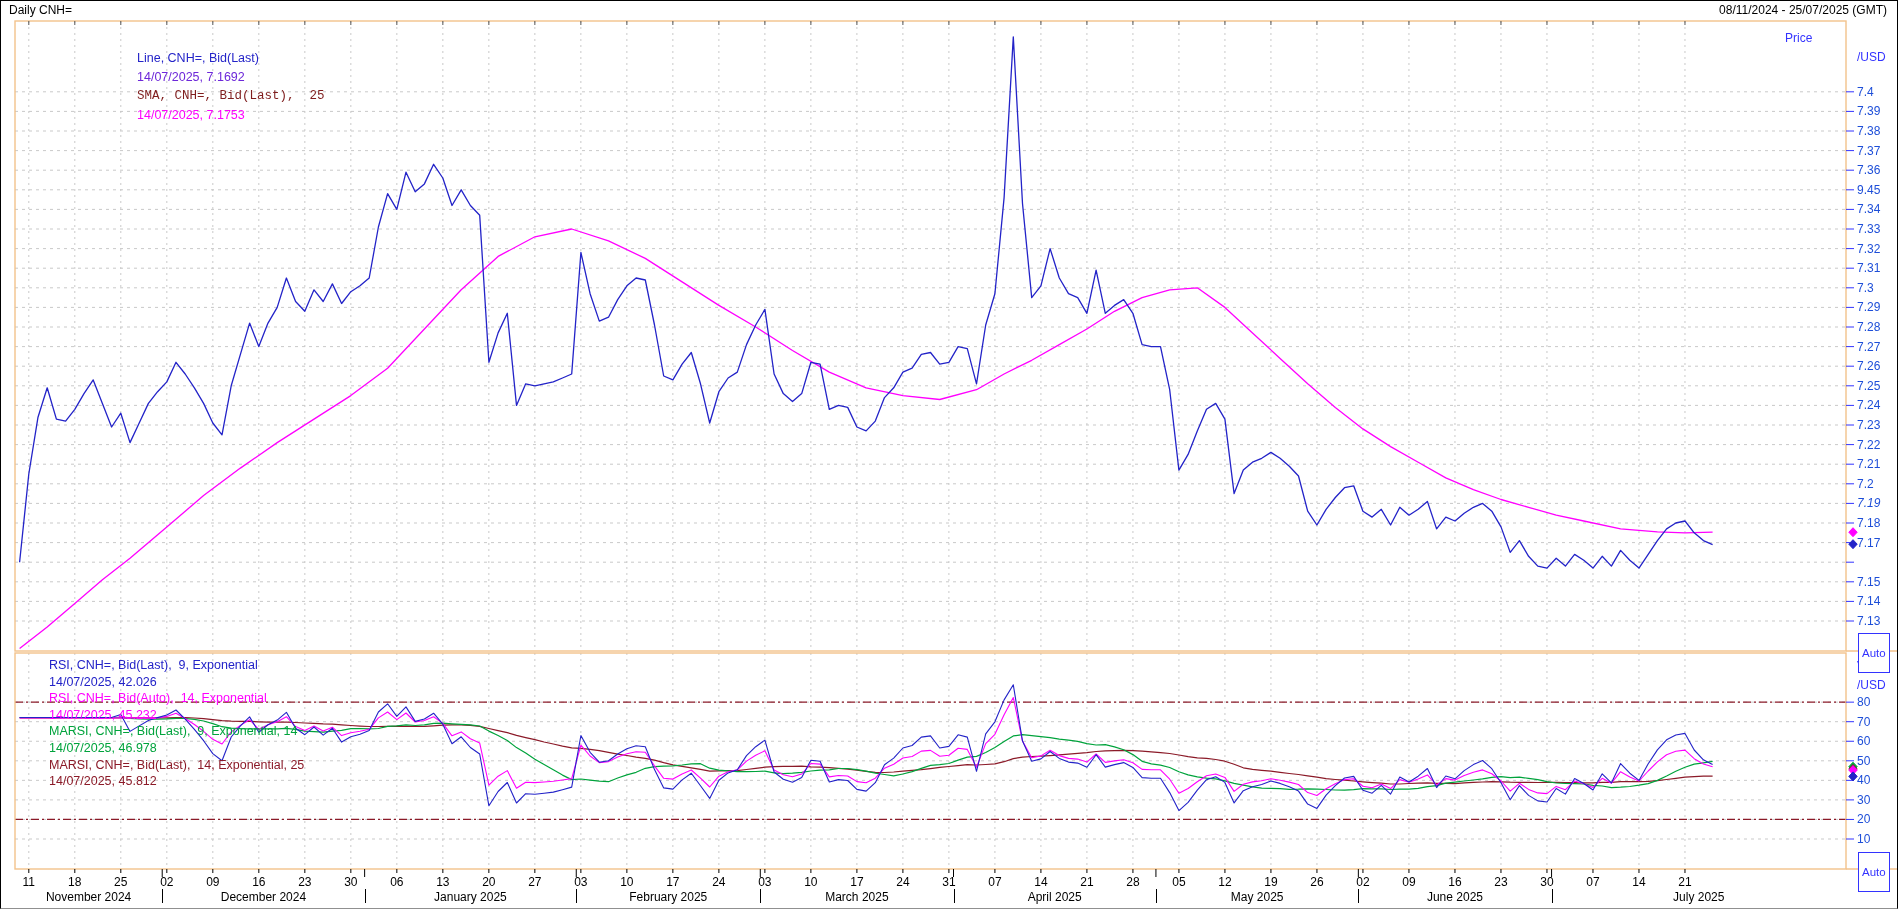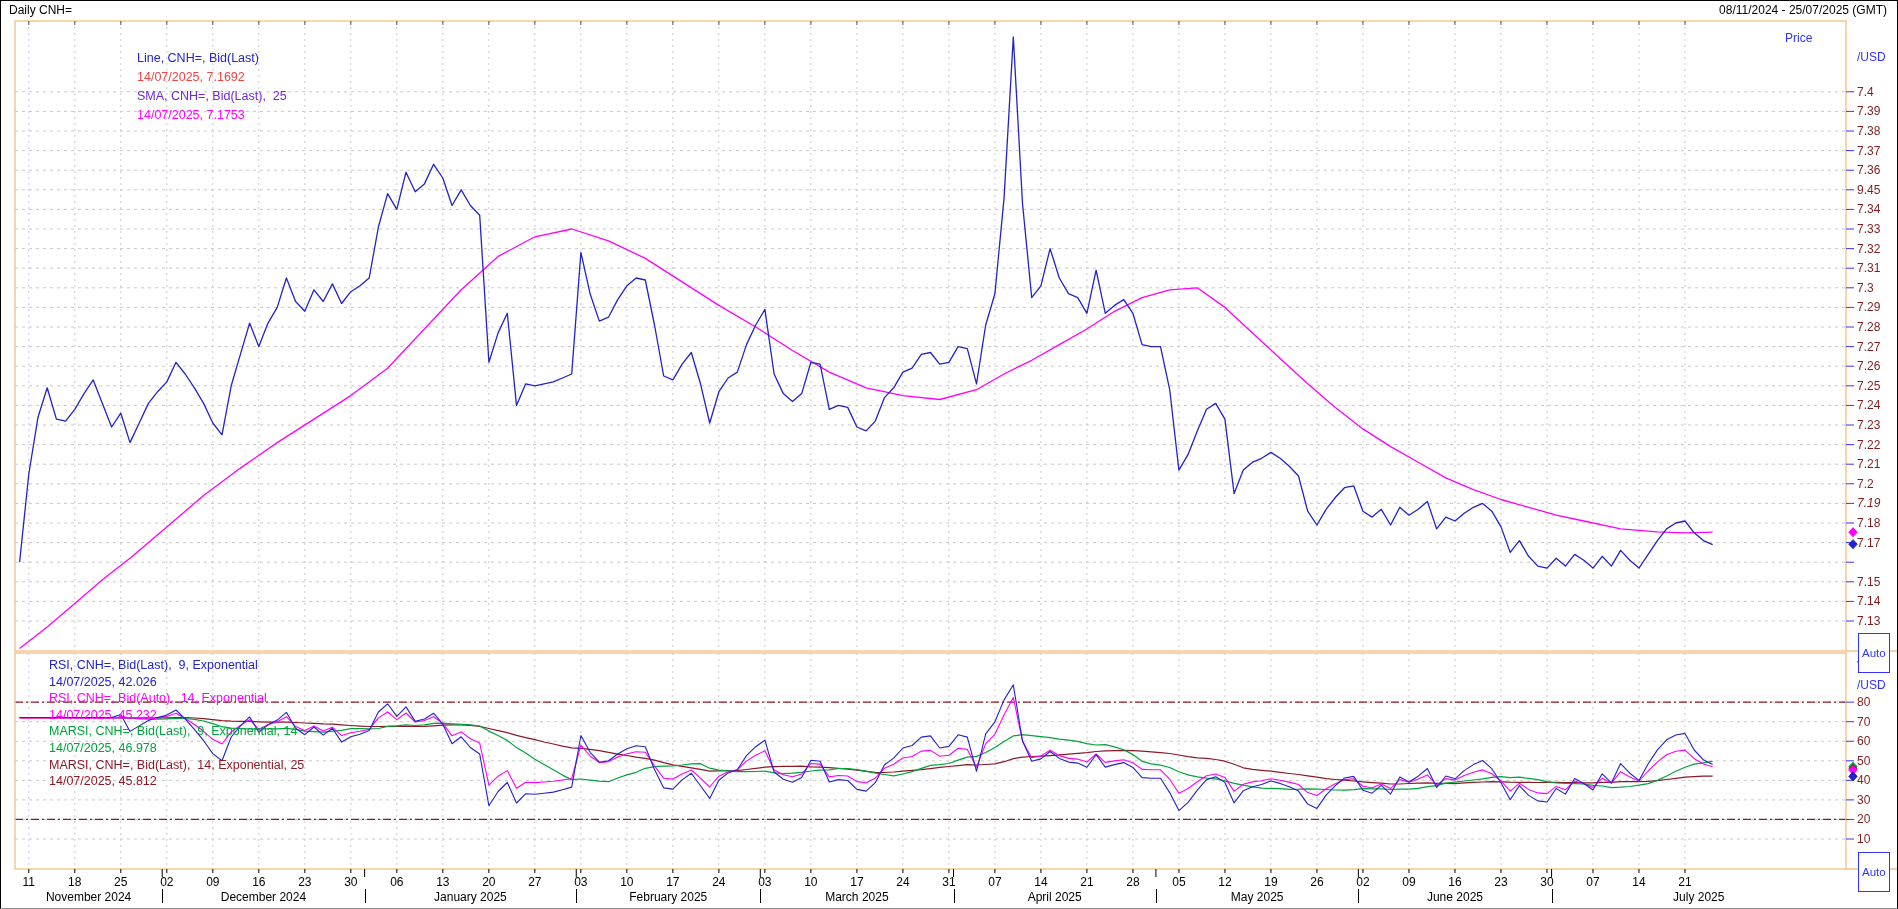--- a/index.html
+++ b/index.html
@@ -2,21 +2,21 @@
 <html><head>
 <meta charset="utf-8">
 <style>
   html,body{margin:0;padding:0;background:#e8e8e8;}
   .root{position:relative;width:1898px;height:909px;background:#ffffff;
         border:1px solid #000;border-bottom-color:#909090;box-sizing:border-box;
         font-family:"Liberation Sans",sans-serif;overflow:hidden;}
   .hdr-title{position:absolute;left:8px;top:2px;font-size:12px;color:#000;white-space:nowrap;}
   .hdr-range{position:absolute;right:10px;top:2px;font-size:12px;color:#000;white-space:nowrap;}
   svg.layer{position:absolute;left:0;top:0;}
-  .axis-label{position:absolute;font-size:12px;color:#7f1d1d;white-space:nowrap;}
+  .axis-label{position:absolute;font-size:12px;color:#1d4ed8;white-space:nowrap;}
   .axis-title{position:absolute;font-size:12px;color:#3333ff;white-space:nowrap;}
   .legend-line{position:absolute;font-size:12.5px;white-space:pre;}
   .auto-btn{position:absolute;font-size:11.5px;color:#3333ff;border:1px solid #3333ff;
             background:#fff;padding:12px 3px;line-height:14px;cursor:pointer;}
   .week-label{position:absolute;font-size:12px;color:#000;width:30px;margin-left:-15px;text-align:center;}
   .month-label{position:absolute;font-size:12px;color:#000;white-space:nowrap;transform:translateX(-50%);}
   .month-sep{position:absolute;width:1px;height:14px;background:#000;}
 </style>
 </head>
 <body>
@@ -269,22 +269,22 @@
       <polygon points="1852,526.7119999999998 1856.2,531.2119999999998 1852,535.7119999999998 1847.8,531.2119999999998" fill="#ff00ff" stroke="#ff00ff"></polygon>
       <polygon points="1852,538.6679999999998 1856.2,543.1679999999998 1852,547.6679999999998 1847.8,543.1679999999998" fill="#2323c8" stroke="#2323c8"></polygon>
       <polygon points="1852,761.20801 1856.2,765.70801 1852,770.20801 1847.8,765.70801" fill="#00a33c" stroke="#00a33c"></polygon>
       <polygon points="1852,763.48754 1856.2,767.98754 1852,772.48754 1847.8,767.98754" fill="#8b1a28" stroke="#8b1a28"></polygon>
       <polygon points="1852,764.62144 1856.2,769.12144 1852,773.62144 1847.8,769.12144" fill="#ff00ff" stroke="#ff00ff"></polygon>
       <polygon points="1852,770.88917 1856.2,775.38917 1852,779.88917 1847.8,775.38917" fill="#2323c8" stroke="#2323c8"></polygon>
     </svg>
 
   <div id="price-legend">
       <div class="legend-line" style="left: 136px; top: 50px; color: rgb(35, 35, 200);">Line, CNH=, Bid(Last)</div>
-      <div class="legend-line" style="left: 136px; top: 69px; color: #ef4444;">14/07/2025, 7.1692</div>
-      <div class="legend-line" style="left: 136px; top: 88px; color: #6d28d9;">SMA, CNH=, Bid(Last),  25</div>
+      <div class="legend-line" style="left: 136px; top: 69px; color: #6d28d9;">14/07/2025, 7.1692</div>
+      <div class="legend-line" style="left: 136px; top: 88px; color: #7f1d1d; font-family: Liberation Mono, monospace;">SMA, CNH=, Bid(Last),  25</div>
       <div class="legend-line" style="left: 136px; top: 107px; color: rgb(255, 0, 255);">14/07/2025, 7.1753</div>
     </div>
   <div id="rsi-legend">
       <div class="legend-line" style="left: 48px; top: 657px; color: rgb(35, 35, 200);">RSI, CNH=, Bid(Last),  9, Exponential</div>
       <div class="legend-line" style="left: 48px; top: 673.6px; color: rgb(35, 35, 200);">14/07/2025, 42.026</div>
       <div class="legend-line" style="left: 48px; top: 690.2px; color: rgb(255, 0, 255);">RSI, CNH=, Bid(Auto),  14, Exponential</div>
       <div class="legend-line" style="left: 48px; top: 706.8px; color: rgb(255, 0, 255);">14/07/2025, 45.232</div>
       <div class="legend-line" style="left: 48px; top: 723.4px; color: rgb(0, 163, 60);">MARSI, CNH=, Bid(Last),  9, Exponential, 14</div>
       <div class="legend-line" style="left: 48px; top: 740px; color: rgb(0, 163, 60);">14/07/2025, 46.978</div>
       <div class="legend-line" style="left: 48px; top: 756.6px; color: rgb(139, 26, 40);">MARSI, CNH=, Bid(Last),  14, Exponential, 25</div>

